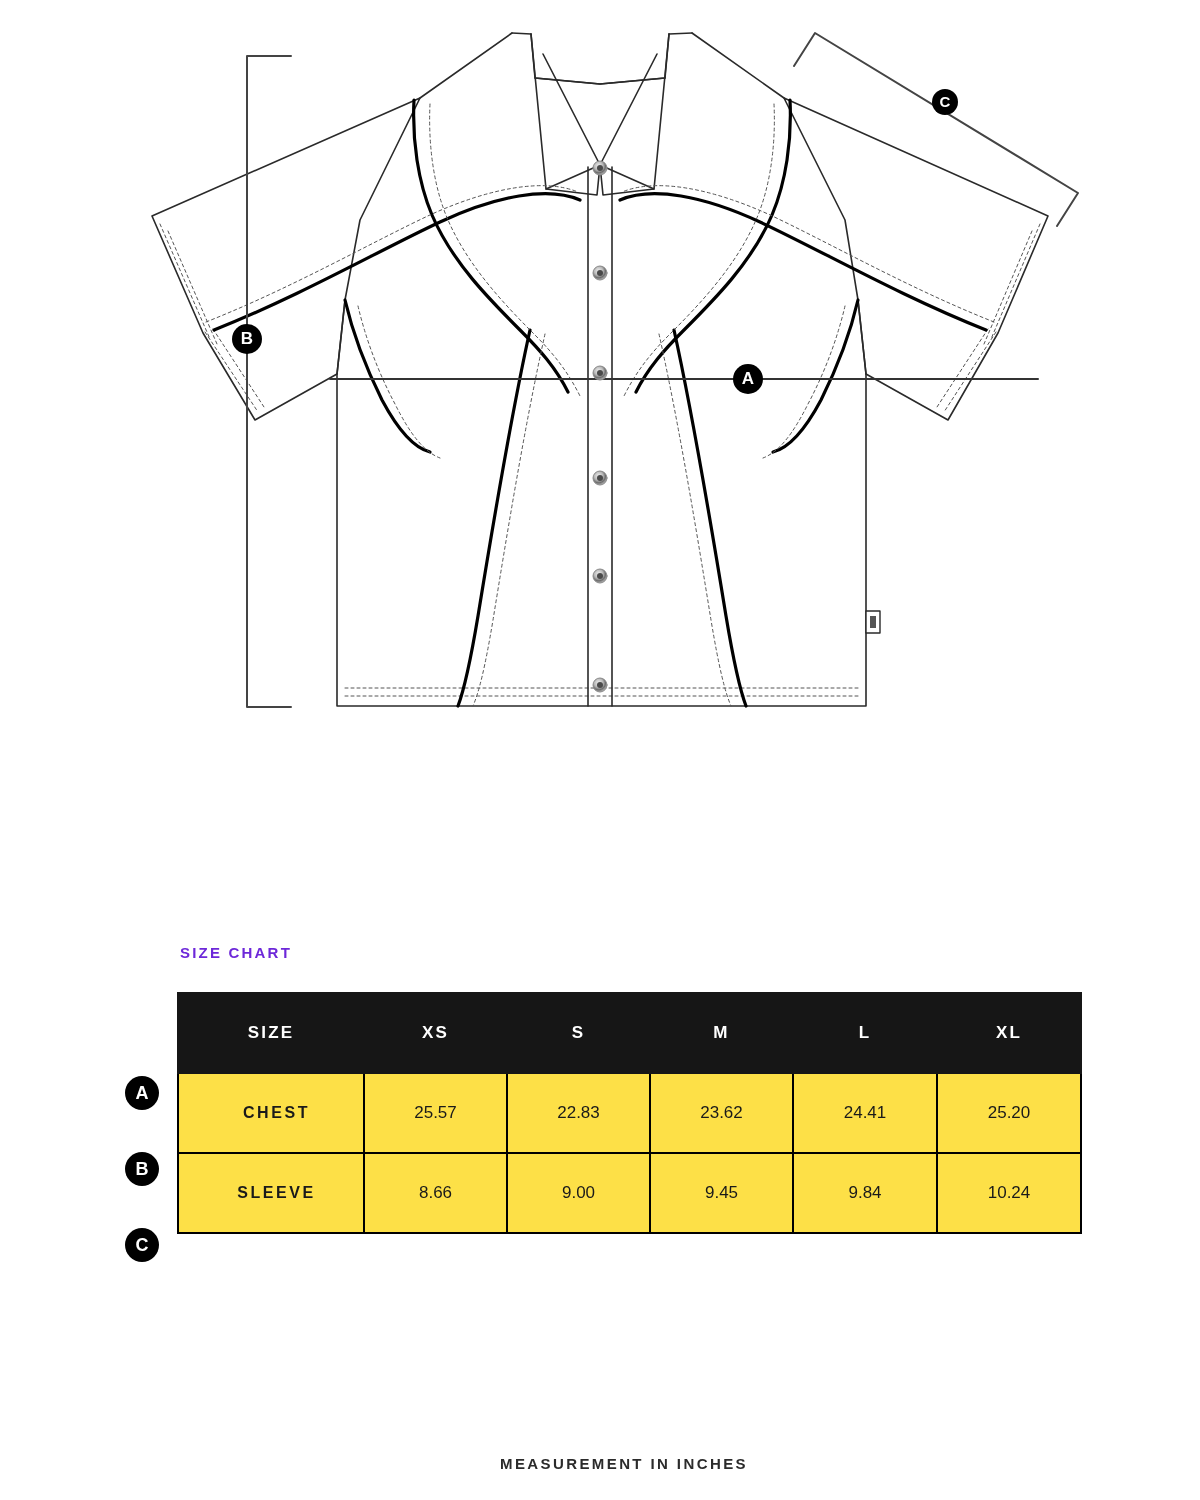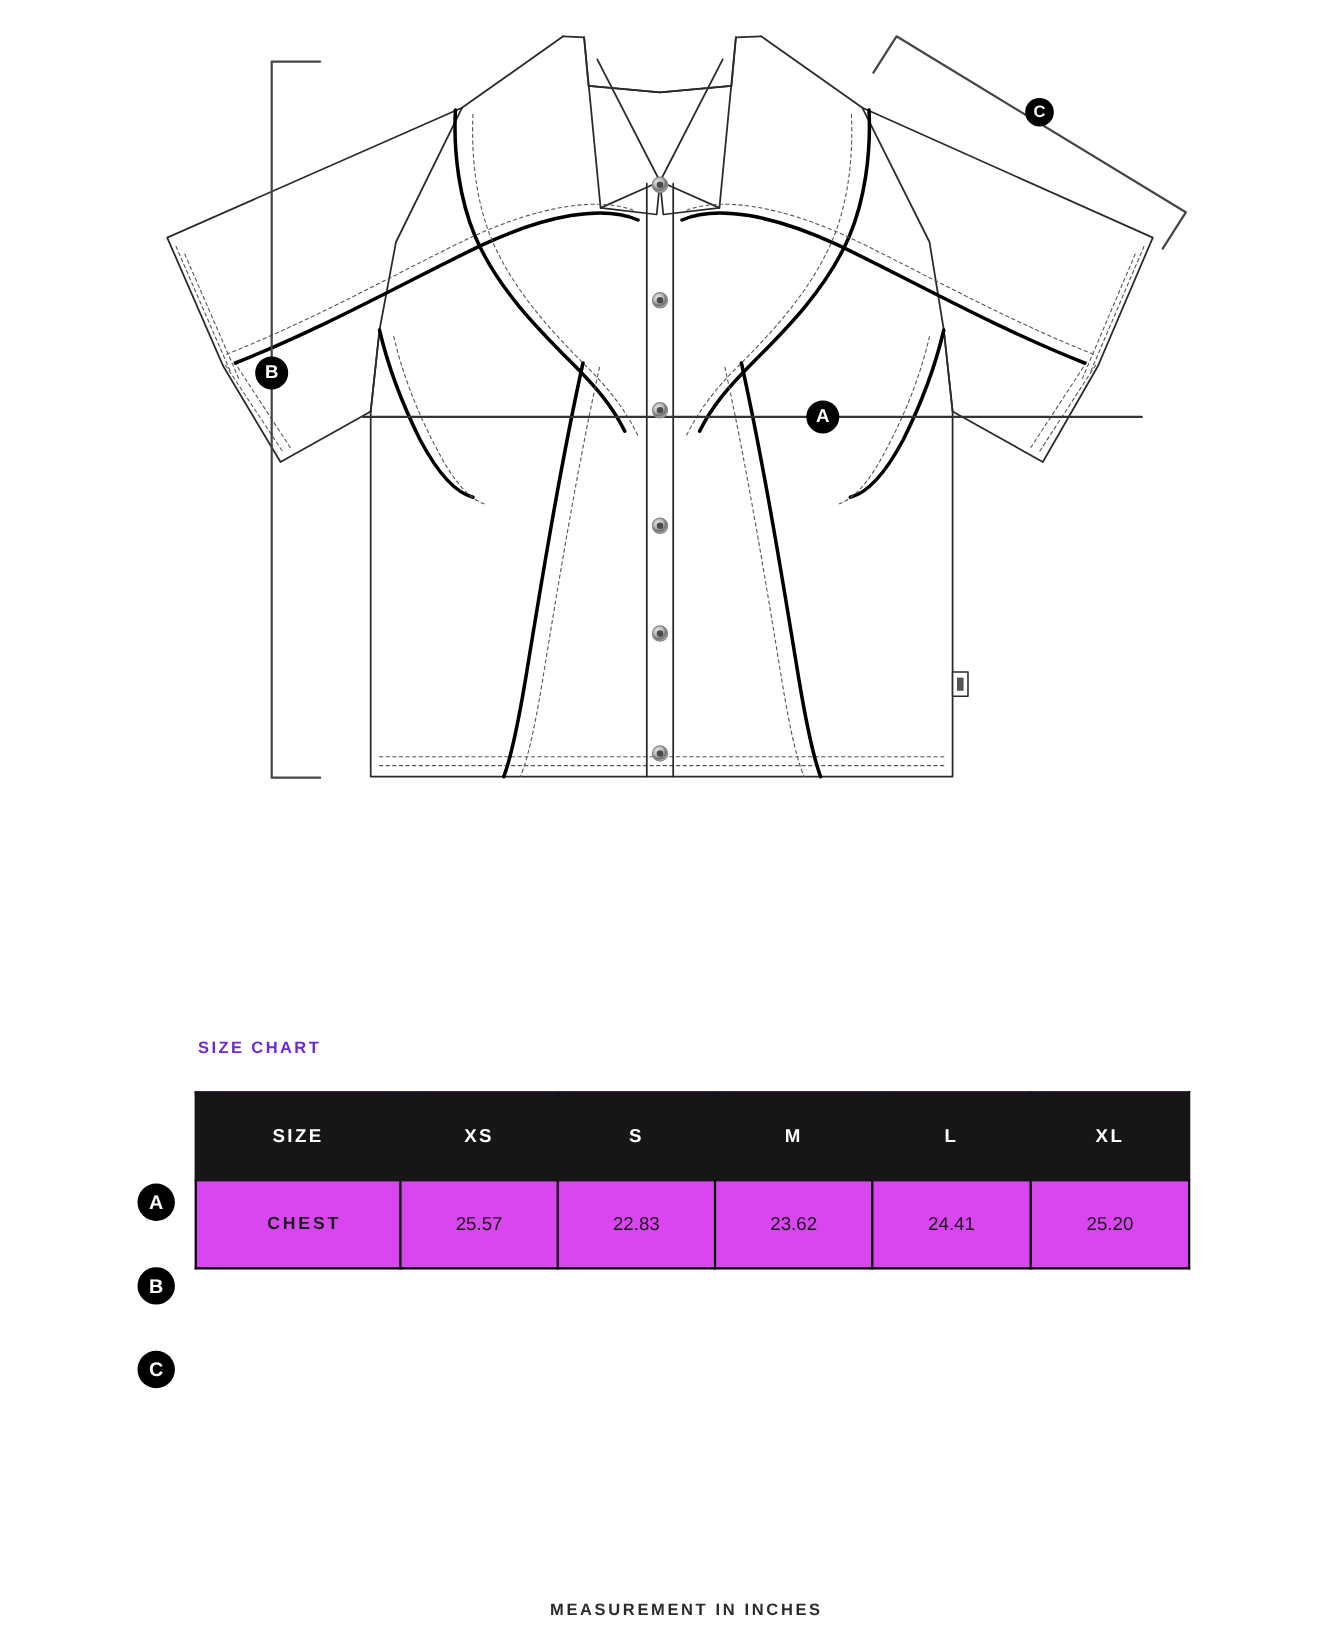--- a/index.html
+++ b/index.html
@@ -69,21 +69,21 @@
     color: #6d28d9;
   }
 
   table.size-table {
     position: absolute;
     left: 177px;
     top: 62px;
     width: 903px;
     border-collapse: collapse;
     table-layout: fixed;
-    background: #d946ef;
+    background: #fde047;
   }
   table.size-table th,
   table.size-table td {
     border: 2px solid #000000;
     text-align: center;
     vertical-align: middle;
   }
   table.size-table thead th {
     background: #161616;
     color: #ffffff;
@@ -315,17 +315,25 @@
     </thead>
     <tbody>
       <tr>
         <td class="row-label">CHEST</td>
         <td>25.57</td>
         <td>22.83</td>
         <td>23.62</td>
         <td>24.41</td>
         <td>25.20</td>
       </tr>
+      <tr>
+        <td class="row-label">SLEEVE</td>
+        <td>8.66</td>
+        <td>9.00</td>
+        <td>9.45</td>
+        <td>9.84</td>
+        <td>10.24</td>
+      </tr>
     </tbody>
   </table>
 </div>
 
 <div id="footnote">MEASUREMENT IN INCHES</div>
 
 </body></html>

